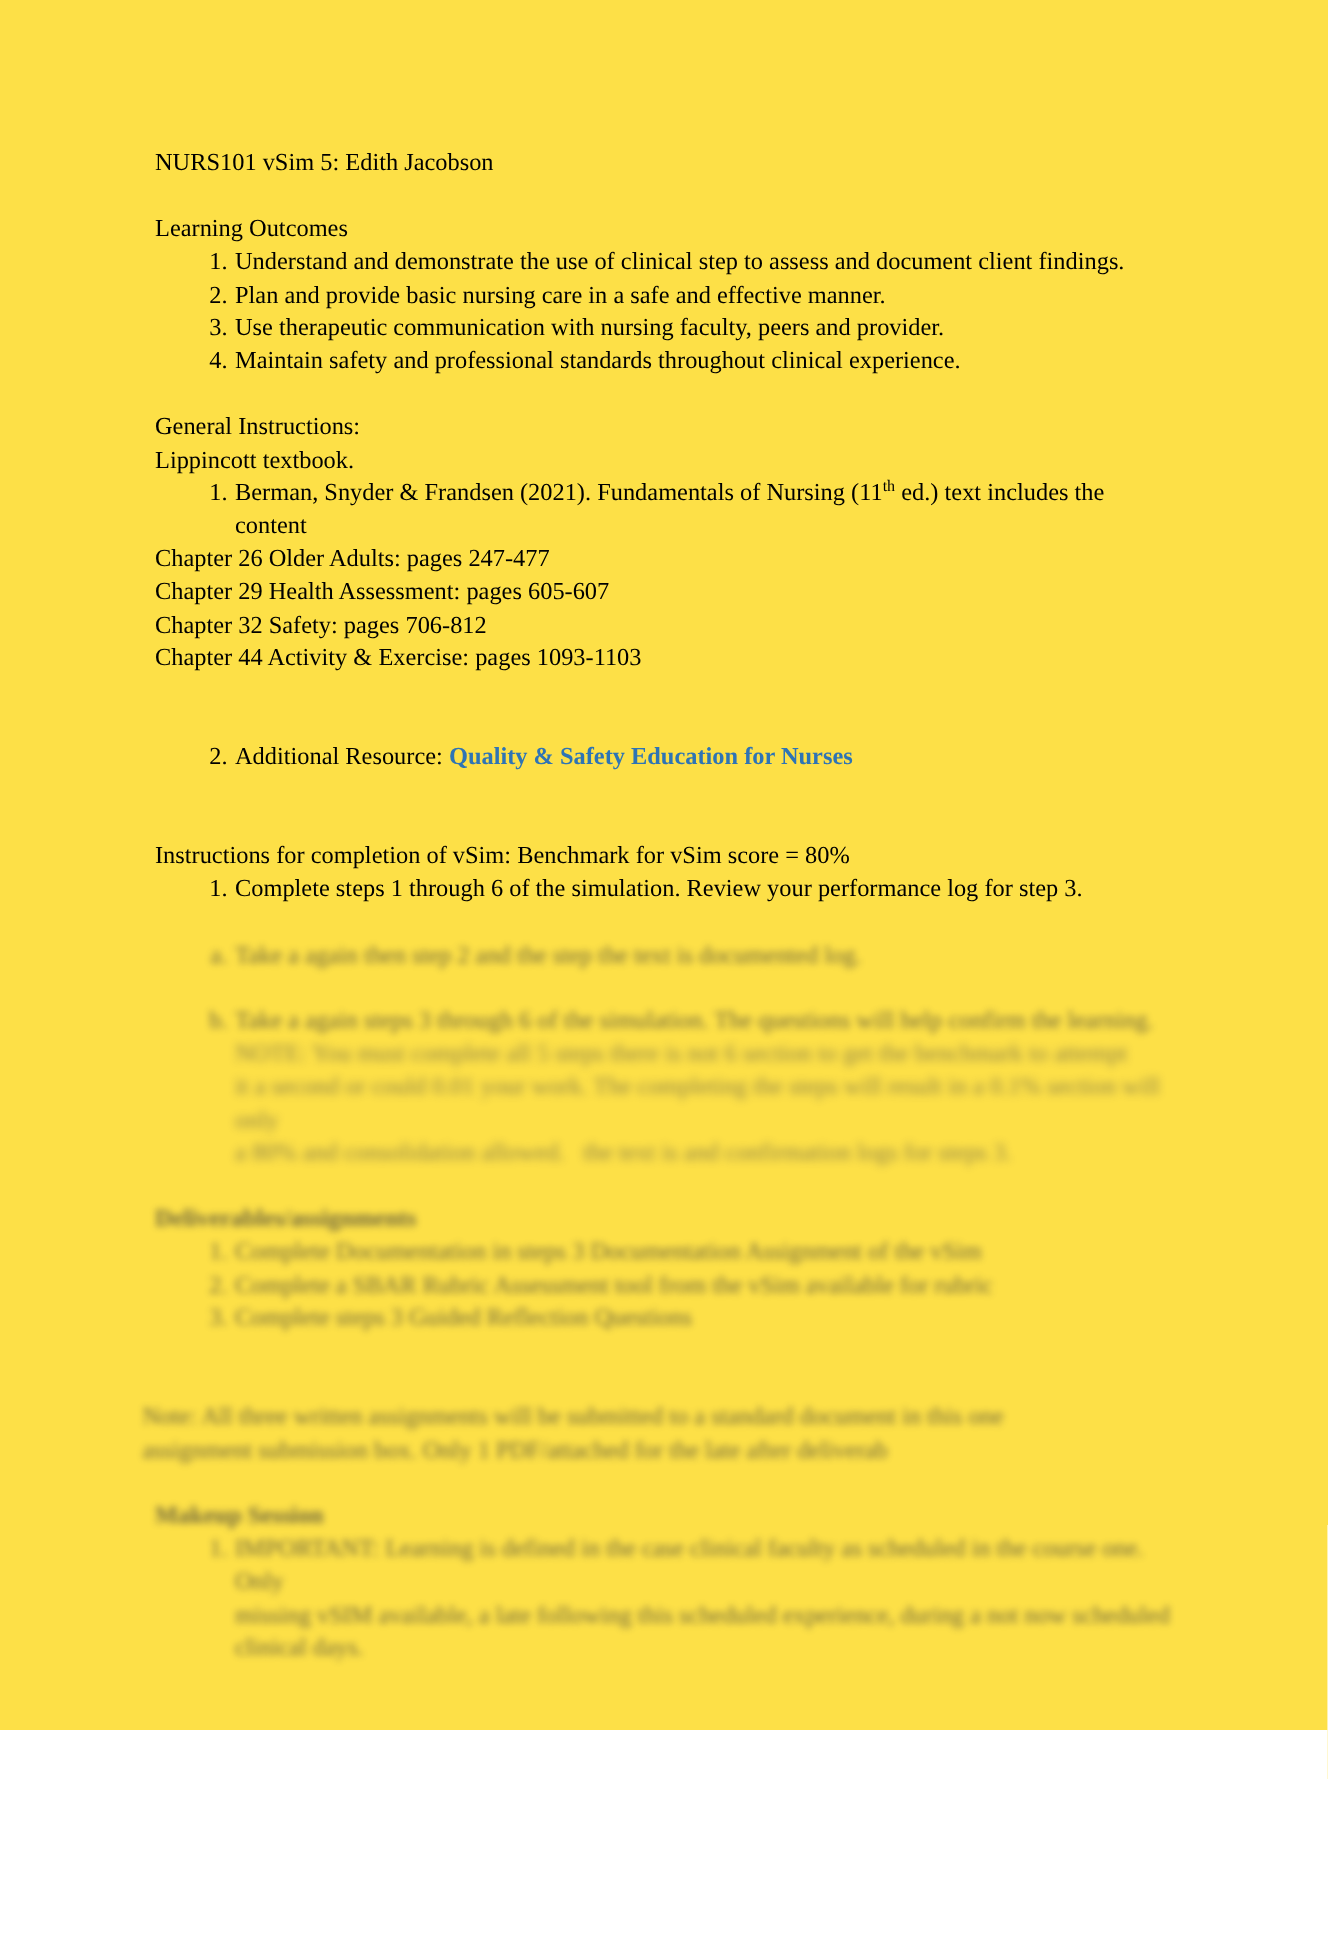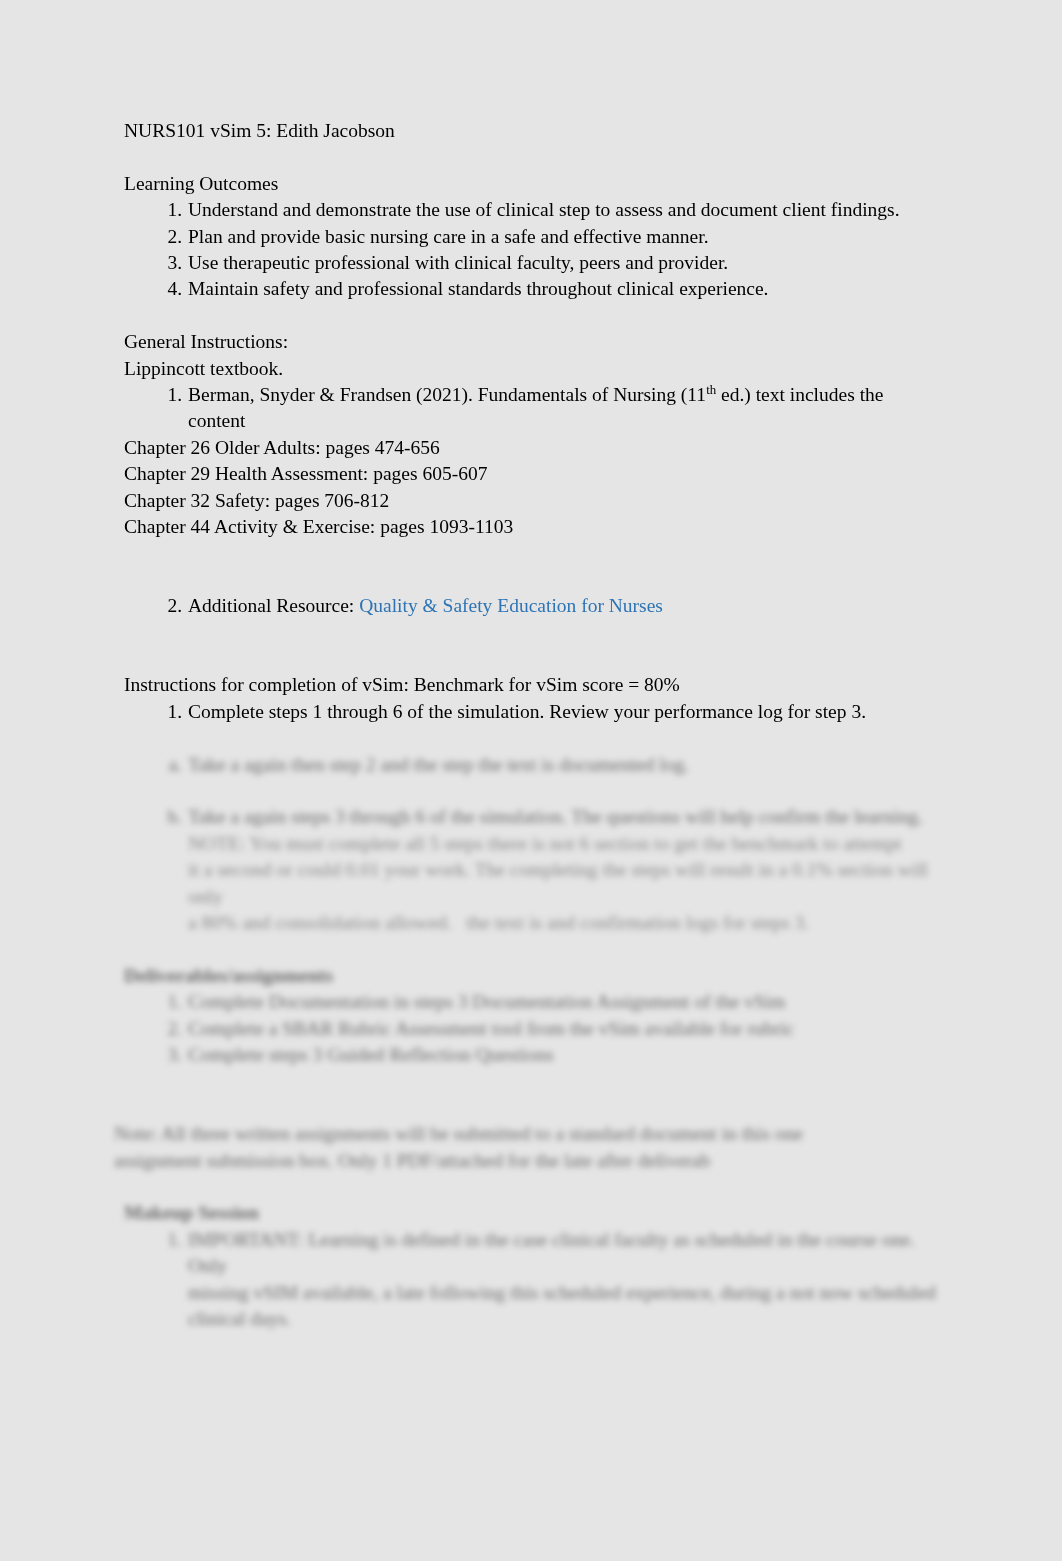--- a/index.html
+++ b/index.html
@@ -12,22 +12,22 @@
     height: 1561px;
     position: relative;
     font-family: "Liberation Serif", serif;
     color: #000000;
     overflow: hidden;
   }
   .page {
     position: absolute;
     left: 0; top: 0;
     width: 1062px;
-    height: 1561px;
-    background: #e5e5e5;
+    height: 1384px;
+    background: #fde047;
   }
   .content {
     position: absolute;
     left: 124px;
     top: 118px;
     width: 820px;
   }
   .line {
     font-size: 19.5px;
     line-height: 26.4px;
@@ -50,20 +50,21 @@
   .li .num {
     position: absolute;
     left: 32px;
     top: 0;
     width: 26px;
     text-align: right;
   }
   .link {
     color: #2e74b5;
     text-decoration: none;
+    font-weight: bold;
   }
   sup {
     font-size: 0.66em;
     vertical-align: super;
     line-height: 0;
   }
   
   .blur {
     filter: blur(3.1px);
     opacity: 0.72;
@@ -86,37 +87,37 @@
 
     <div class="line">NURS101 vSim 5: Edith Jacobson</div>
 
     <div class="spacer"></div>
 
     <div class="line">Learning Outcomes</div>
 
     <ol class="ol">
       <li class="li"><span class="num">1.</span><span>Understand and demonstrate the use of clinical step to assess and document client findings.</span></li>
       <li class="li"><span class="num">2.</span><span>Plan and provide basic nursing care in a safe and effective manner.</span></li>
-      <li class="li"><span class="num">3.</span><span>Use therapeutic professional with clinical faculty, peers and provider.</span></li>
+      <li class="li"><span class="num">3.</span><span>Use therapeutic communication with nursing faculty, peers and provider.</span></li>
       <li class="li"><span class="num">4.</span><span>Maintain safety and professional standards throughout clinical experience.</span></li>
     </ol>
 
     <div class="spacer"></div>
 
     <div class="line">General Instructions:</div>
     <div class="line">Lippincott textbook.</div>
 
     <ol class="ol">
       <li class="li">
         <span class="num">1.</span>
         <span>Berman, Snyder &amp; Frandsen (2021).</span><span>&nbsp;</span><span>Fundamentals of Nursing (11</span><sup>th</sup><span> ed.) text includes the content</span>
       </li>
     </ol>
 
-    <div class="line">Chapter 26 Older Adults: pages 474-656</div>
+    <div class="line">Chapter 26 Older Adults: pages 247-477</div>
     <div class="line">Chapter 29 Health Assessment: pages 605-607</div>
     <div class="line">Chapter 32 Safety: pages 706-812</div>
     <div class="line">Chapter 44 Activity &amp; Exercise: pages 1093-1103</div>
 
     <div class="spacer"></div>
     <div class="spacer"></div>
 
     <ol class="ol">
       <li class="li">
         <span class="num">2.</span>

